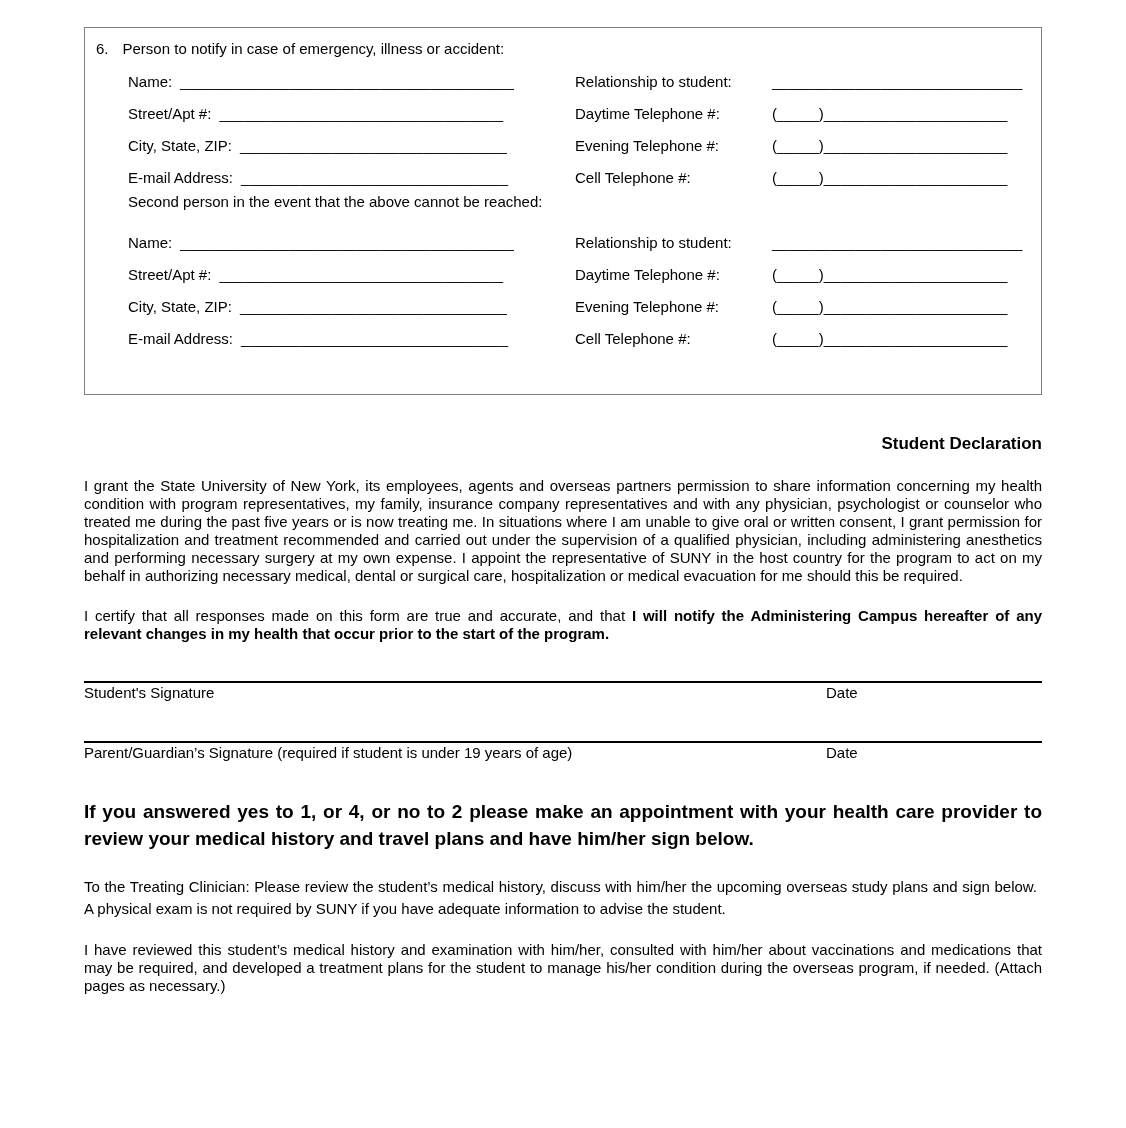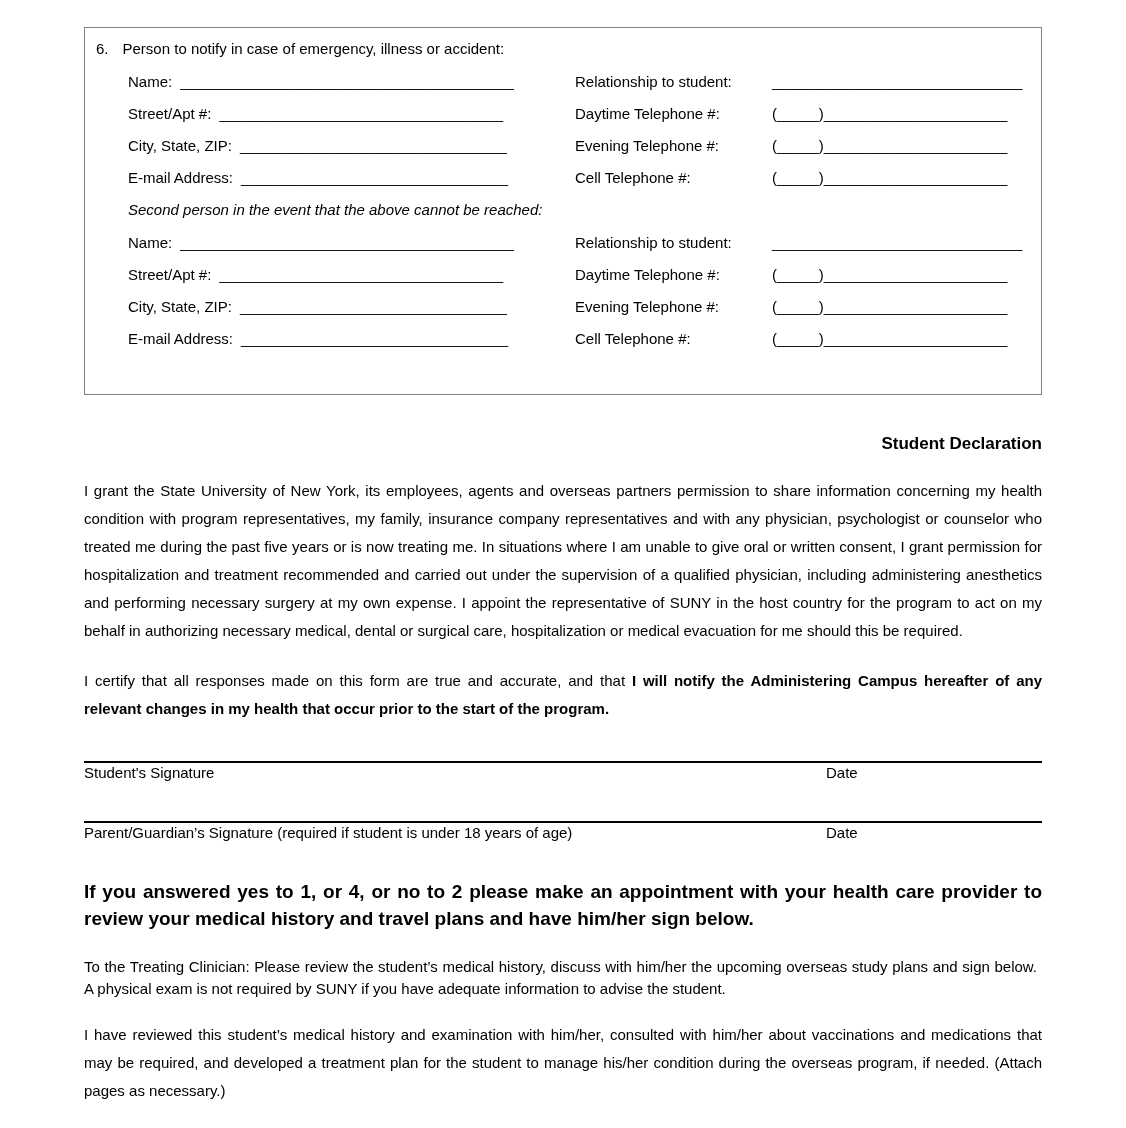--- a/index.html
+++ b/index.html
@@ -13,25 +13,25 @@
 
   
   .ebox{border:1px solid #7f7f7f;padding:9px 0 40px 0;}
   .ebox-title{display:flex;gap:14px;padding-left:11px;line-height:23px;margin-bottom:5px;}
   .rows{margin-left:43px;}
   .frow{display:grid;grid-template-columns:447px 1fr;height:32px;align-items:center;}
   .cell{display:flex;align-items:center;white-space:pre;}
   .cell .lbl{flex:0 0 auto;}
   .lcell .line{margin-left:8px;}
   .rcell .lbl{min-width:197px;}
-  .note-row{height:33px;display:flex;align-items:center;font-style:italic;}
+  .note-row{height:33px;display:flex;}
 
   
   .decl-head{font-size:17px;font-weight:bold;margin-top:38px;line-height:22px;text-align:right;}
-  .par{margin:22px 0 0 0;text-align:justify;line-height:28px;}
+  .par{margin:22px 0 0 0;text-align:justify;line-height:18px;}
 
   
   .sig-block{margin-top:38px;}
   .sig-rule{border-top:2px solid #000000;height:0;}
   .sig-labels{display:grid;grid-template-columns:742px auto;padding-top:0;line-height:20px;}
 
   
   .notice{font-weight:bold;font-size:19px;line-height:26.5px;text-align:justify;margin-top:36px;}
   .par-bold{font-weight:normal;margin:24px 5px 0 0;text-align:justify;line-height:21.5px;}
 </style>
@@ -97,24 +97,24 @@
     <div class="sig-rule"></div>
     <div class="sig-labels">
       <span>Student's Signature</span>
       <span>Date</span>
     </div>
   </div>
 
   <div class="sig-block">
     <div class="sig-rule"></div>
     <div class="sig-labels">
-      <span>Parent/Guardian’s Signature (required if student is under 18 years of age)</span>
+      <span>Parent/Guardian’s Signature (required if student is under 19 years of age)</span>
       <span>Date</span>
     </div>
   </div>
 
   <div class="notice">If you answered yes to 1, or 4, or no to 2 please make an appointment with your health care provider to review your medical history and travel plans and have him/her sign below.</div>
 
   <p class="par-bold">To the Treating Clinician: Please review the student’s medical history, discuss with him/her the upcoming overseas study plans and sign below. A physical exam is not required by SUNY if you have adequate information to advise the student.</p>
 
-  <p class="par">I have reviewed this student’s medical history and examination with him/her, consulted with him/her about vaccinations and medications that may be required, and developed a treatment plan for the student to manage his/her condition during the overseas program, if needed. (Attach pages as necessary.)</p>
+  <p class="par">I have reviewed this student’s medical history and examination with him/her, consulted with him/her about vaccinations and medications that may be required, and developed a treatment plans for the student to manage his/her condition during the overseas program, if needed. (Attach pages as necessary.)</p>
 
 </div>
 
 </body></html>

